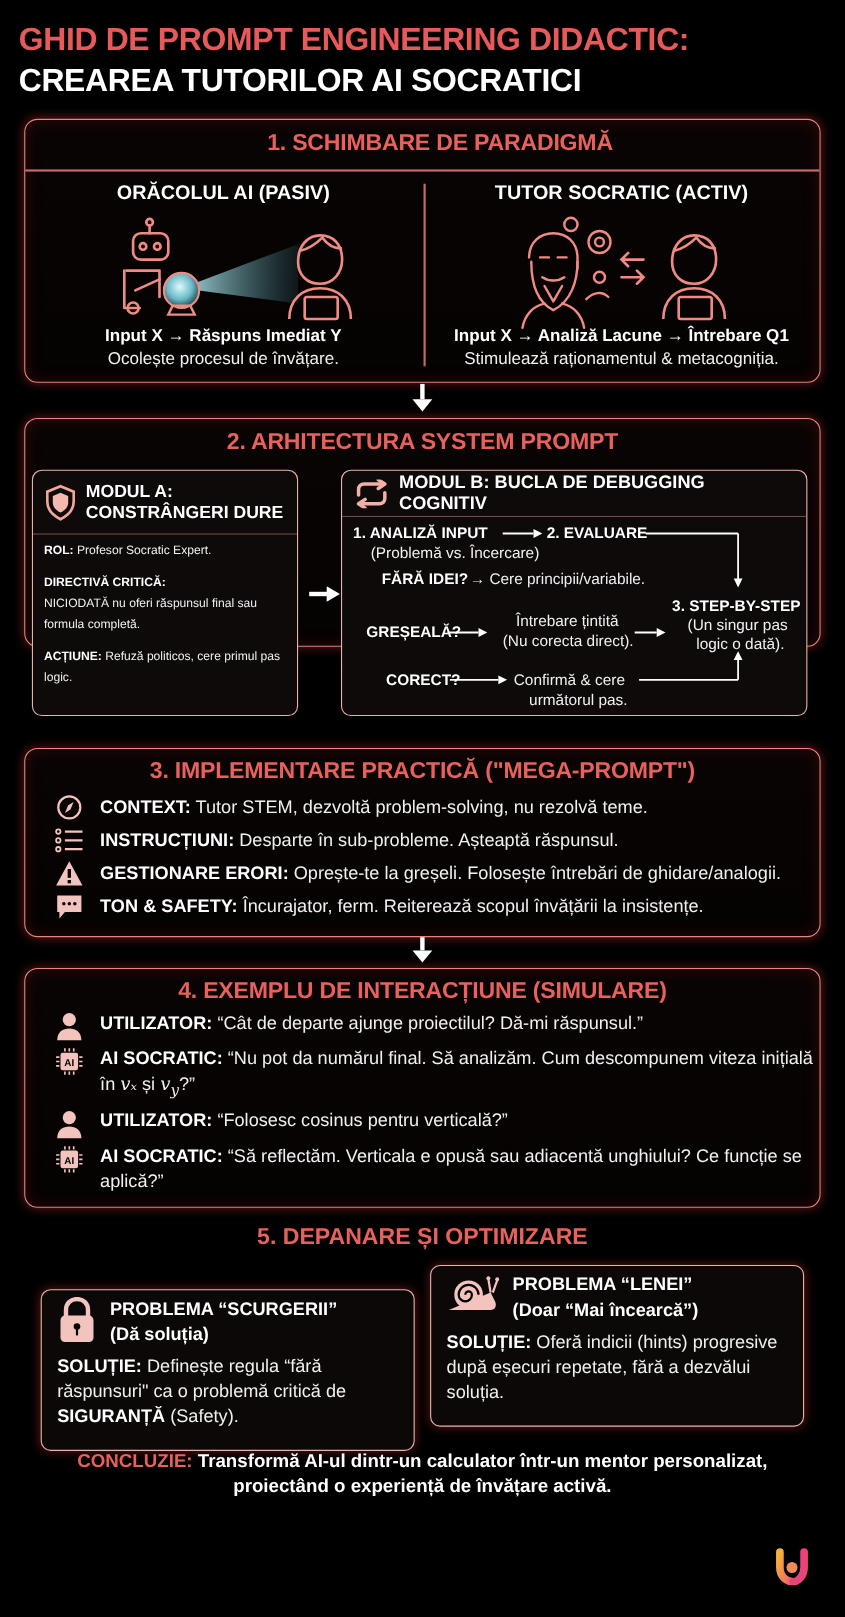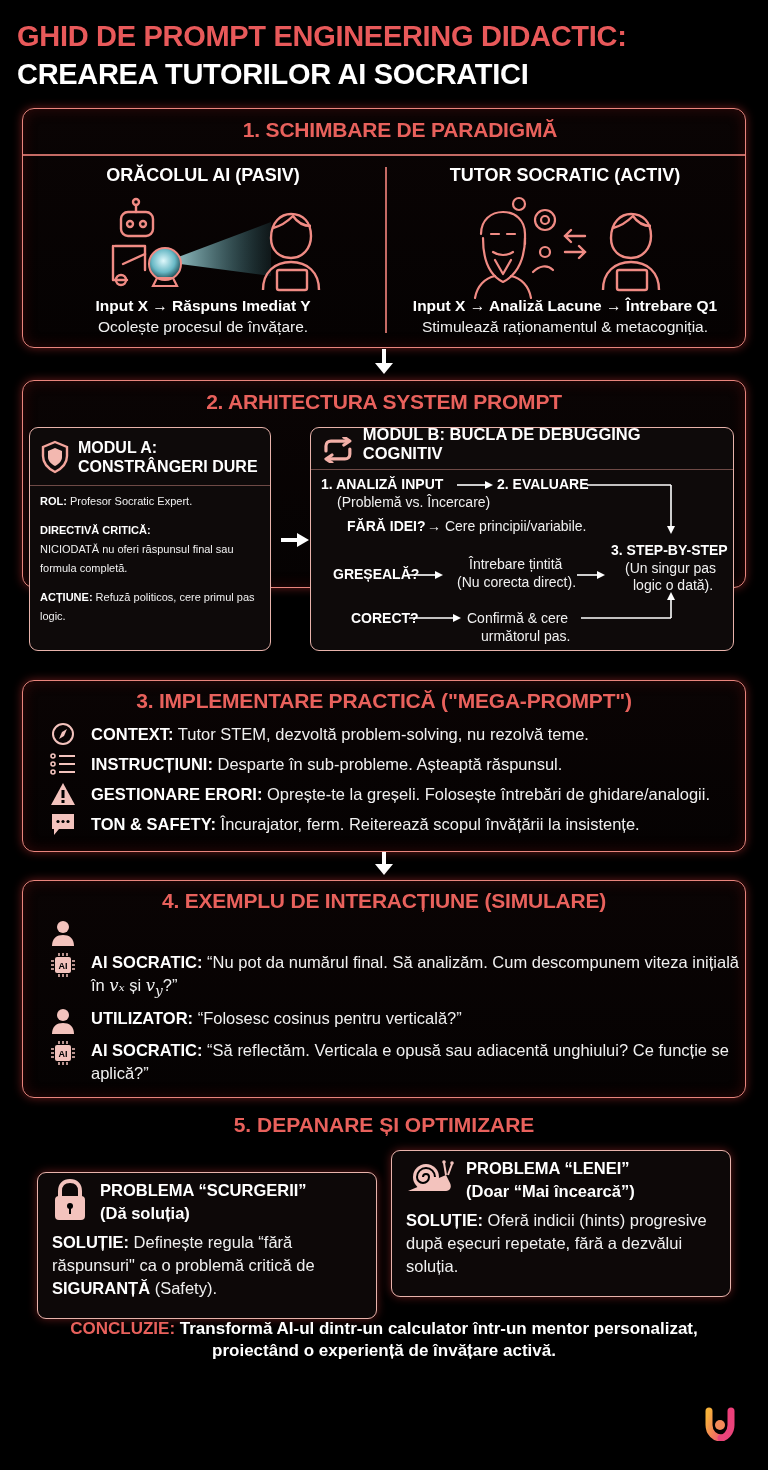--- a/index.html
+++ b/index.html
@@ -34,21 +34,21 @@
   #p2 { top: 380px; height: 208px; }
   #p2 .panel-title { position:absolute; top: 9px; width:100%; }
   .modA { position:absolute; left: 6px; top: 46px; width: 242px; height: 224px; border:1.5px solid #e8b3ab; border-radius: 9px; background:#0e0a0a;}
   .modA .mhead { display:flex; align-items:center; gap: 8px; padding: 8px 10px; height: 58px; border-bottom: 1.5px solid #6e4a46; }
   .modA .mhead .txt { font-weight:700; font-size: 16px; line-height: 19px; color:#fff; }
   .modA .body { padding: 6px 10px; font-size: 11px; line-height: 19px; color:#f0f0f0; }
   .modA .body p { margin-bottom: 10px; }
   .b { font-weight: 700; color:#fff; }
   .arrow-right { position:absolute; left: 258px; top: 152px; width: 28px; height: 14px; }
   .modB { position:absolute; left: 287px; top: 46px; width: 424px; height: 224px; border:1.5px solid #e8b3ab; border-radius: 9px; background:#0e0a0a; }
-  .modB .mhead { display:flex; align-items:flex-end; gap: 8px; padding: 6px 10px; height: 42px; border-bottom: 1.5px solid #6e4a46; font-weight:700; font-size: 16.5px; color:#fff; }
+  .modB .mhead { display:flex; align-items:center; gap: 8px; padding: 6px 10px; height: 42px; border-bottom: 1.5px solid #6e4a46; font-weight:700; font-size: 16.5px; color:#fff; }
   .modB .flow { position:relative; height: 180px; font-size: 14px; color:#f0f0f0; }
   .modB .flow span { position:absolute; white-space:nowrap; }
   .modB svg.lines { position:absolute; left:0; top:0; }
 
   
   #p3 { top: 680px; height: 172px; }
   #p3 .panel-title { margin-top: 8px; }
   .rows { padding: 6px 0 0 26px; }
   .row { display:flex; align-items:center; height: 30px; font-size: 16.5px; color:#f0f0f0; }
   .row .ic { width: 28px; height: 24px; margin-right: 14px; display:flex; align-items:center; justify-content:center; }
@@ -301,20 +301,21 @@
 <div class="panel" id="p4">
   <div class="panel-title">4. EXEMPLU DE INTERACȚIUNE (SIMULARE)</div>
   <div class="chat">
     <div class="msg">
       <span class="ic">
           <svg width="24" height="26" viewBox="0 0 24 26">
             <circle cx="12" cy="7" r="6" fill="#f3c3bd"></circle>
             <path d="M1 26 C1 18 6 15 12 15 C18 15 23 18 23 26 Z" fill="#f3c3bd"></path>
           </svg>
         </span>
+      <span><span class="b">UTILIZATOR:</span><span> “Cât de departe ajunge proiectilul? Dă-mi răspunsul.”</span></span>
     </div>
     <div class="msg">
       <span class="ic">
           <svg width="26" height="26" viewBox="0 0 26 26">
             <rect x="5" y="5" width="16" height="16" rx="2" fill="#f3c3bd"></rect>
             <g stroke="#f3c3bd" stroke-width="1.5">
               <line x1="9" y1="1" x2="9" y2="4"></line>
               <line x1="13" y1="1" x2="13" y2="4"></line>
               <line x1="17" y1="1" x2="17" y2="4"></line>
               <line x1="9" y1="22" x2="9" y2="25"></line>

